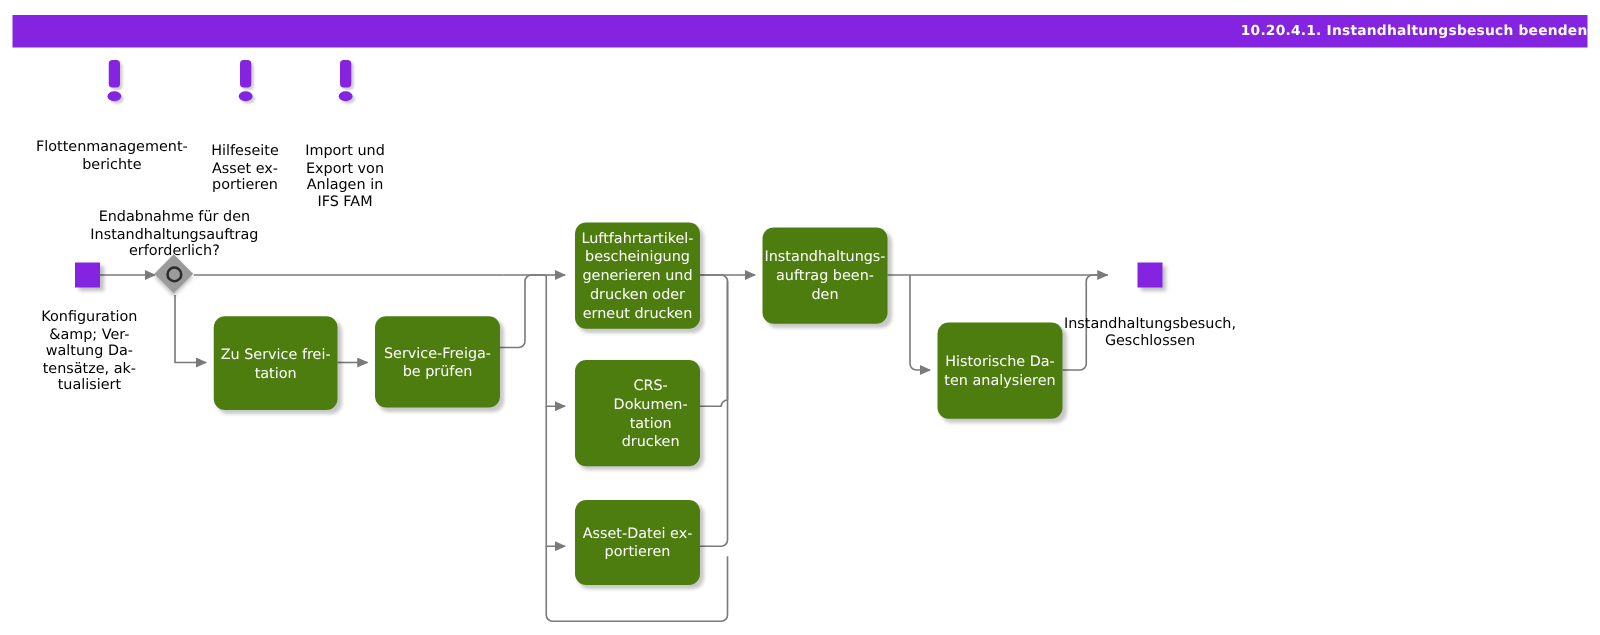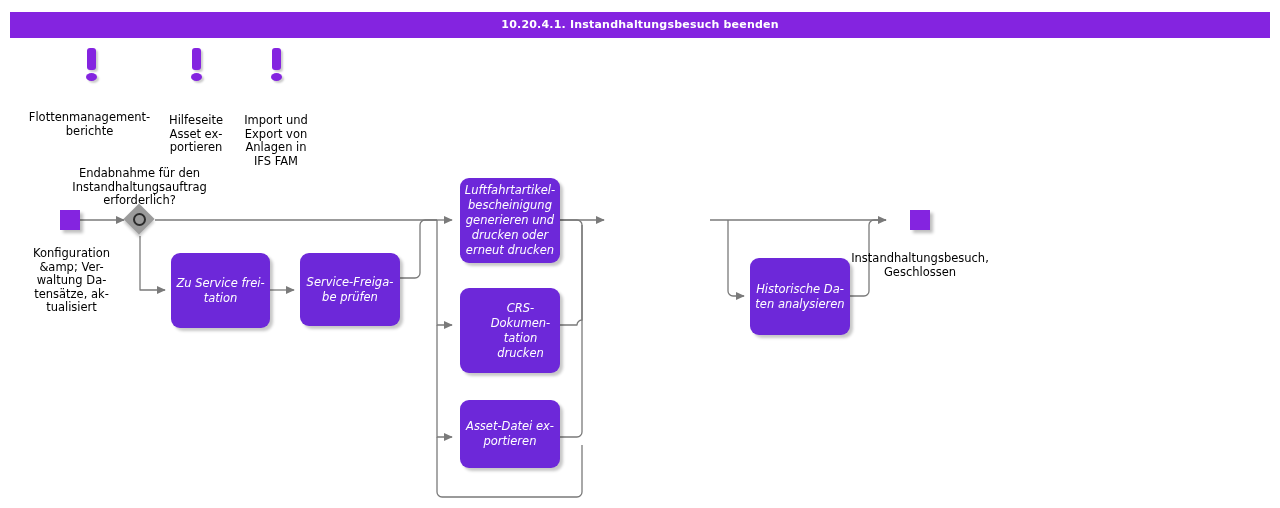--- a/index.html
+++ b/index.html
@@ -9,45 +9,44 @@
   }
   #canvas{position:absolute;left:0;top:0;width:1280px;height:508px;}
 
   
   .titlebar{
     position:absolute;left:10px;top:12px;width:1260px;height:26px;
     background:#8424e0;
   }
   .titlebar-text{
     position:absolute;left:0;top:0;width:100%;height:28px;
-    line-height:26px;text-align:center;color:#ffffff;
+    line-height:26px;text-align:right;color:#ffffff;
     font-size:11px;font-weight:bold;
     font-family:"DejaVu Sans","Liberation Sans",sans-serif;
     letter-spacing:.2px;
   }
 
   
   svg.links{position:absolute;left:0;top:0;width:1280px;height:508px;
             pointer-events:none;}
 
   
   .node{position:absolute;box-sizing:border-box;}
 
   .activity{
-    background:#6d28d9;
+    background:#4d7c0f;
     border-radius:9px;
     color:#ffffff;
     display:flex;align-items:center;justify-content:center;
     text-align:center;
     font-size:11.5px;
     line-height:15px;
     font-family:"DejaVu Sans","Liberation Sans",sans-serif;
     box-shadow:3px 3px 3px rgba(0,0,0,.22);
     padding:2px 4px;
-    font-style:italic;
   }
   .activity span{display:block;white-space:pre-line;}
 
   .terminal{
     width:20px;height:20px;background:#8424e0;
     box-shadow:3px 3px 3px rgba(0,0,0,.25);
   }
 
   
   .decision{width:30px;height:30px;}
@@ -197,20 +196,25 @@
   <div class="node activity" style="left:460px;top:288px;width:100px;height:85px;padding-left:25px;">
     <span>CRS-Dokumen-
 tation drucken</span>
   </div>
 
   <div class="node activity" style="left:460px;top:400px;width:100px;height:68px;">
     <span>Asset-Datei ex-
 portieren</span>
   </div>
 
+  <div class="node activity" style="left:610px;top:182px;width:100px;height:77px;">
+    <span>Instandhaltungs-
+auftrag  been-
+den</span>
+  </div>
 
   <div class="node activity" style="left:750px;top:258px;width:100px;height:77px;">
     <span>Historische Da-
 ten analysieren</span>
   </div>
 
   <div class="node terminal" style="left:910px;top:210px;"></div>
   <div class="label" style="left:845px;top:232px;width:150px;">Instandhaltungsbesuch,
 Geschlossen</div>
 

